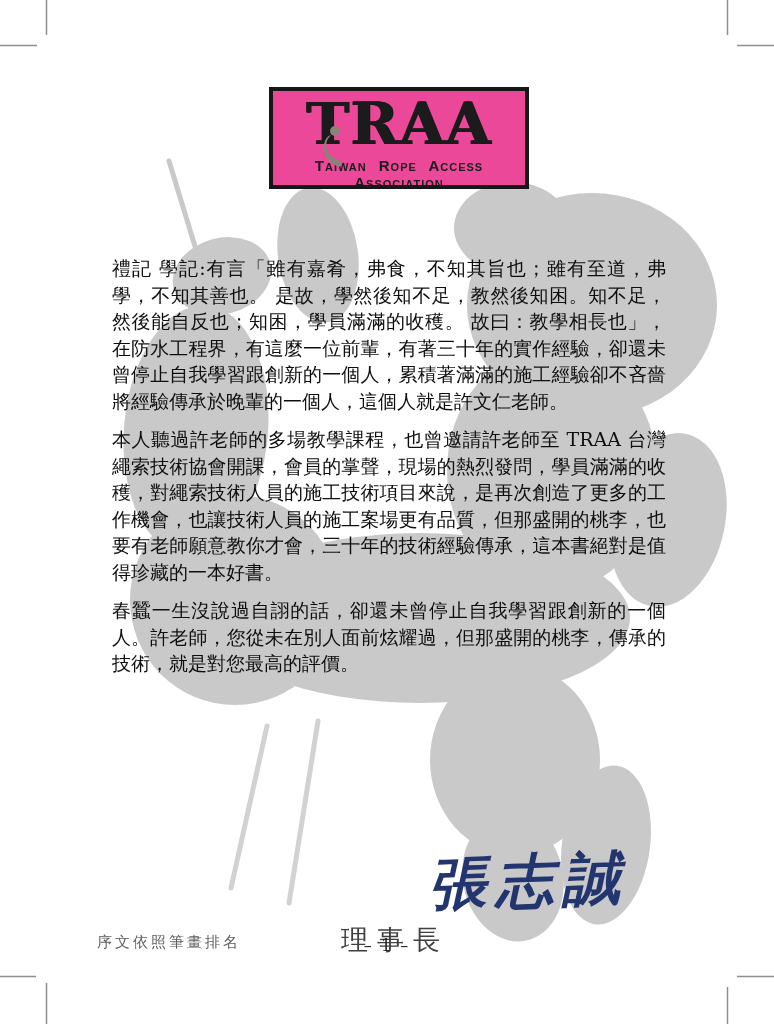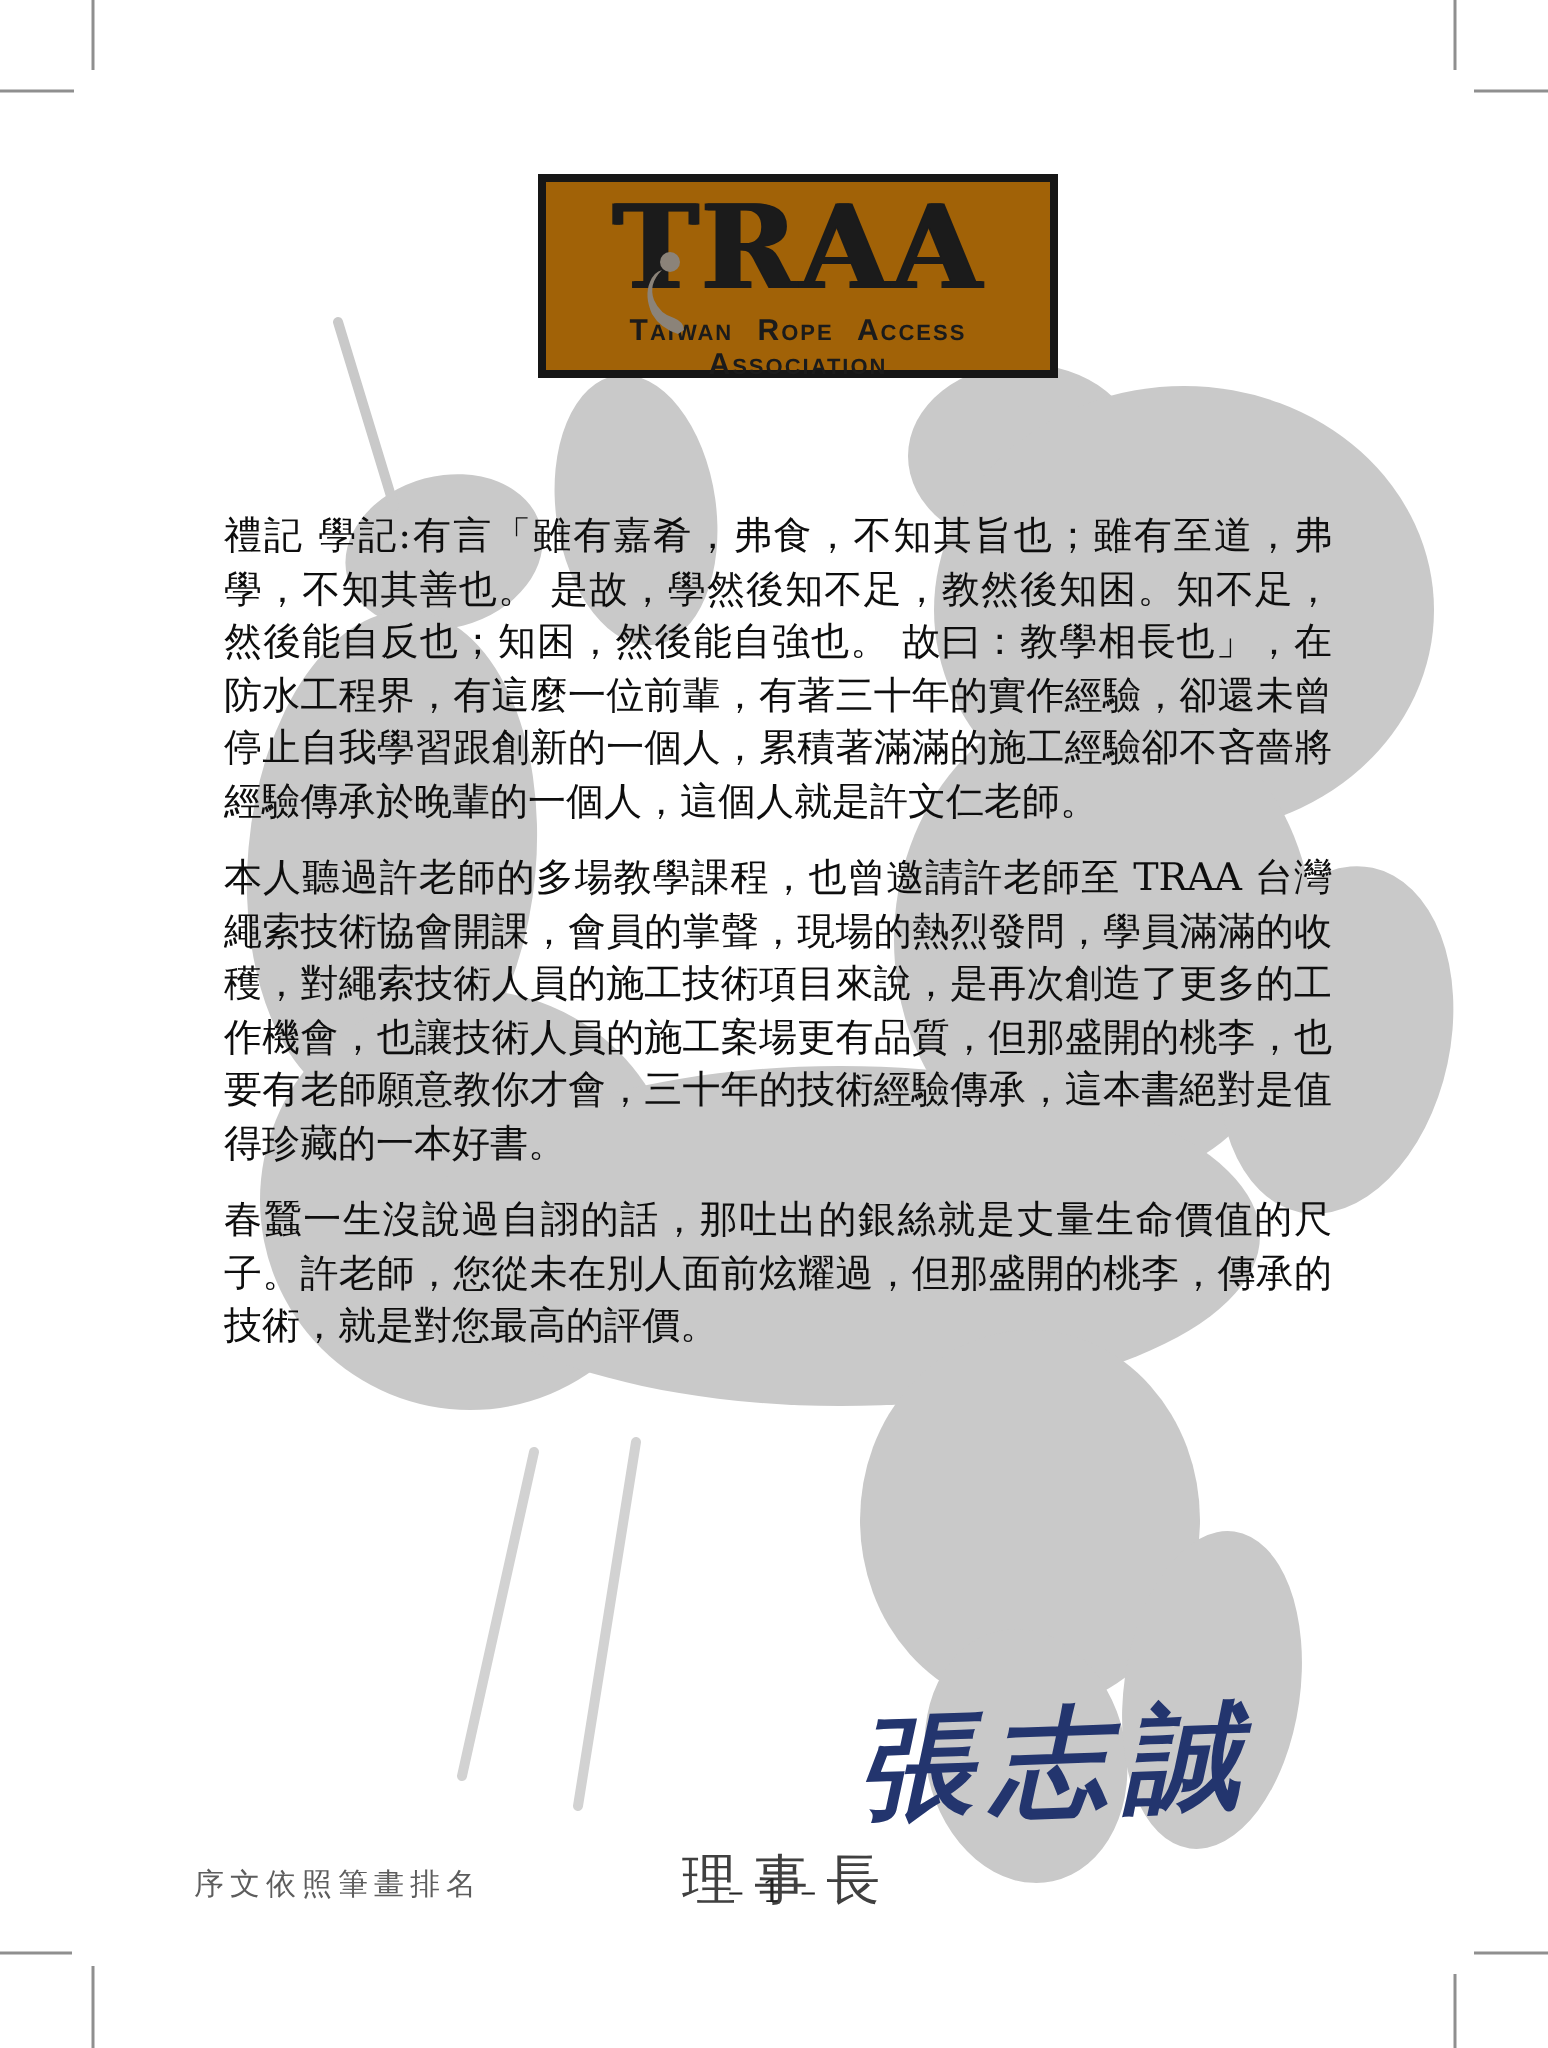--- a/index.html
+++ b/index.html
@@ -9,21 +9,21 @@
     background:#ffffff;
     overflow:hidden;
     font-family:"DejaVu Serif", serif;
     color:#111111;
   }
   .watermark{position:absolute;left:0;top:0;z-index:0;pointer-events:none;}
   .cropmarks{position:absolute;left:0;top:0;z-index:5;pointer-events:none;}
 
   .logo-box{
     position:absolute;left:269px;top:87px;width:252px;height:94px;
-    border:4px solid #161616;background:#a16207;z-index:3;
+    border:4px solid #161616;background:#ec4899;z-index:3;
     text-align:center;
   }
   .logo-acronym{
     font-family:"DejaVu Serif", serif;
     font-weight:bold;font-size:58px;line-height:62px;
     color:#1b1b1b;letter-spacing:1px;
     text-shadow:0.8px 0 #1b1b1b,-0.8px 0 #1b1b1b;
     margin-top:2px;
   }
   .logo-subtitle{
@@ -99,23 +99,23 @@
       <g fill="#8b8379">
         <circle cx="16" cy="6" r="5"></circle>
         <path d="M12 10 q-7 7 -4 15 q3 7 10 9 q5 2 5 6 l-3 2 q-9 -3 -13 -10 q-4 -9 -1 -16 q2 -5 6 -6 z"></path>
       </g>
     </svg>
     <div class="logo-acronym">TRAA</div>
     <div class="logo-subtitle">Taiwan Rope Access Association</div>
   </div>
 
   <div class="content">
-    <p>禮記 學記:有言「雖有嘉肴，弗食，不知其旨也；雖有至道，弗學，不知其善也。 是故，學然後知不足，教然後知困。知不足，然後能自反也；知困，然後能自強也。 故曰：教學相長也」，在防水工程界，有這麼一位前輩，有著三十年的實作經驗，卻還未曾停止自我學習跟創新的一個人，累積著滿滿的施工經驗卻不吝嗇將經驗傳承於晚輩的一個人，這個人就是許文仁老師。</p>
+    <p>禮記 學記:有言「雖有嘉肴，弗食，不知其旨也；雖有至道，弗學，不知其善也。 是故，學然後知不足，教然後知困。知不足，然後能自反也；知困，學員滿滿的收穫。 故曰：教學相長也」，在防水工程界，有這麼一位前輩，有著三十年的實作經驗，卻還未曾停止自我學習跟創新的一個人，累積著滿滿的施工經驗卻不吝嗇將經驗傳承於晚輩的一個人，這個人就是許文仁老師。</p>
     <p>本人聽過許老師的多場教學課程，也曾邀請許老師至 TRAA 台灣繩索技術協會開課，會員的掌聲，現場的熱烈發問，學員滿滿的收穫，對繩索技術人員的施工技術項目來說，是再次創造了更多的工作機會，也讓技術人員的施工案場更有品質，但那盛開的桃李，也要有老師願意教你才會，三十年的技術經驗傳承，這本書絕對是值得珍藏的一本好書。</p>
-    <p>春蠶一生沒說過自詡的話，那吐出的銀絲就是丈量生命價值的尺子。許老師，您從未在別人面前炫耀過，但那盛開的桃李，傳承的技術，就是對您最高的評價。</p>
+    <p>春蠶一生沒說過自詡的話，卻還未曾停止自我學習跟創新的一個人。許老師，您從未在別人面前炫耀過，但那盛開的桃李，傳承的技術，就是對您最高的評價。</p>
   </div>
 
   <div class="role-line">理事長</div>
   <div class="signature">張志誠</div>
 
   <div class="footnote">序文依照筆畫排名</div>
 
   <div class="page-number">– 1 –</div>
 
   <svg class="cropmarks" width="774" height="1024" viewBox="0 0 774 1024">

